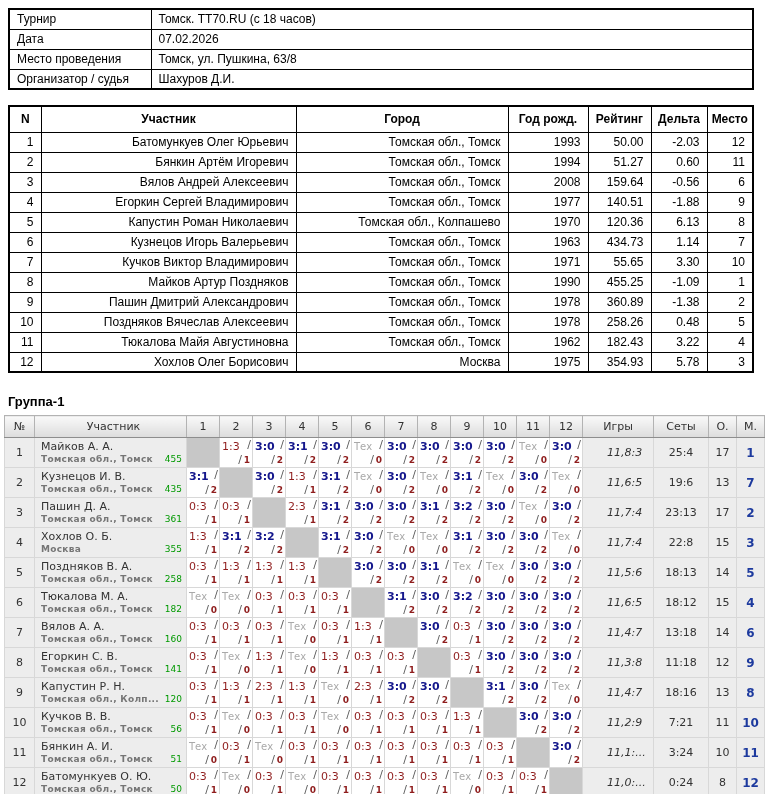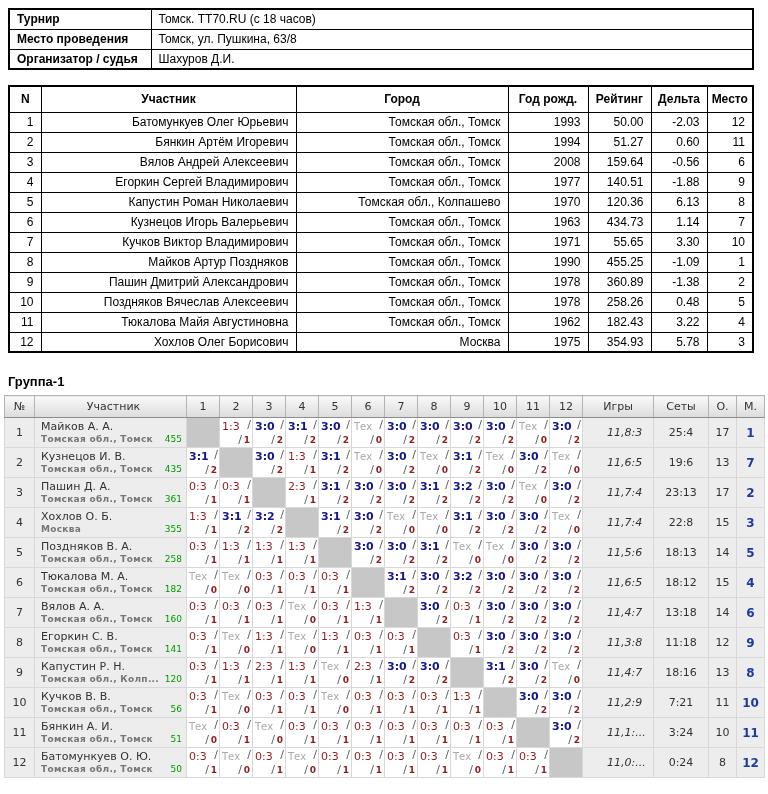--- a/index.html
+++ b/index.html
@@ -14,21 +14,21 @@
   
   table.btable {
     border-collapse:collapse;
     border:2px solid #000;
     width:744px;
     font-size:12px; color:#000;
     table-layout:fixed;
   }
   table.btable td, table.btable th { border:1px solid #000; overflow:hidden; white-space:nowrap; }
   table.info td { height:20px; padding:2px 7px; }
-  td.info-label { font-weight:bold;margin-left:48px; }
+  td.info-label { font-weight:normal;margin-left:48px; }
 
   table.plist { margin-top:15px; }
   table.plist th { height:26px; font-weight:bold; text-align:center; padding:2px 4px; }
   table.plist td { height:20px; padding:2px 7px; }
   td.cell-num   { text-align:right; }
   td.cell-text  { text-align:right; }
 
   
   .group-title { margin:21px 0 6px 0; font-size:13px; font-weight:bold; color:#000; }
 
@@ -80,20 +80,24 @@
     <colgroup>
         <col style="width:142px">
         <col style="width:602px">
       </colgroup>
     <tbody id="info-body">
         <tr>
           <td class="info-label">Турнир</td>
           <td class="info-value">Томск. TT70.RU (с 18 часов)</td>
         </tr>
         <tr>
+          <td class="info-label">Дата</td>
+          <td class="info-value">07.02.2026</td>
+        </tr>
+        <tr>
           <td class="info-label">Место проведения</td>
           <td class="info-value">Томск, ул. Пушкина, 63/8</td>
         </tr>
         <tr>
           <td class="info-label">Организатор / судья</td>
           <td class="info-value">Шахуров Д.И.</td>
         </tr>
       </tbody>
   </table>
 

